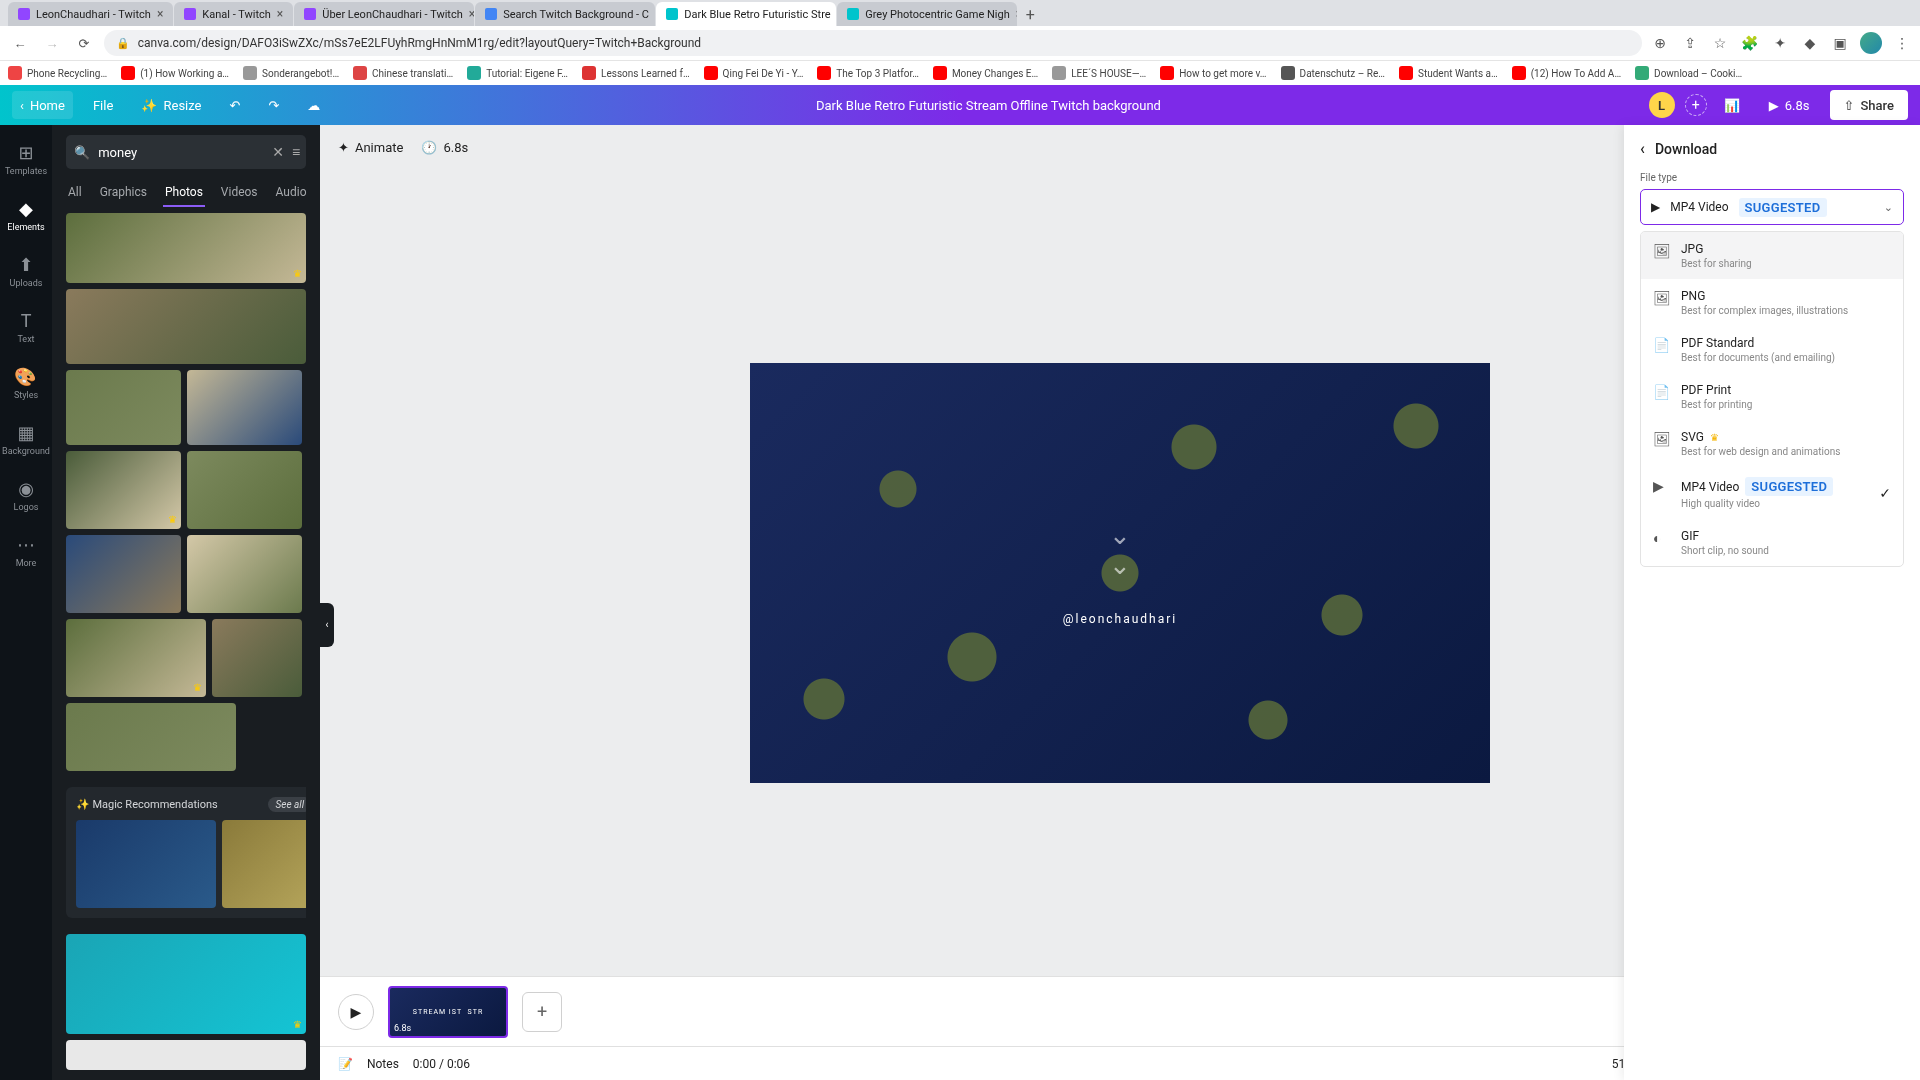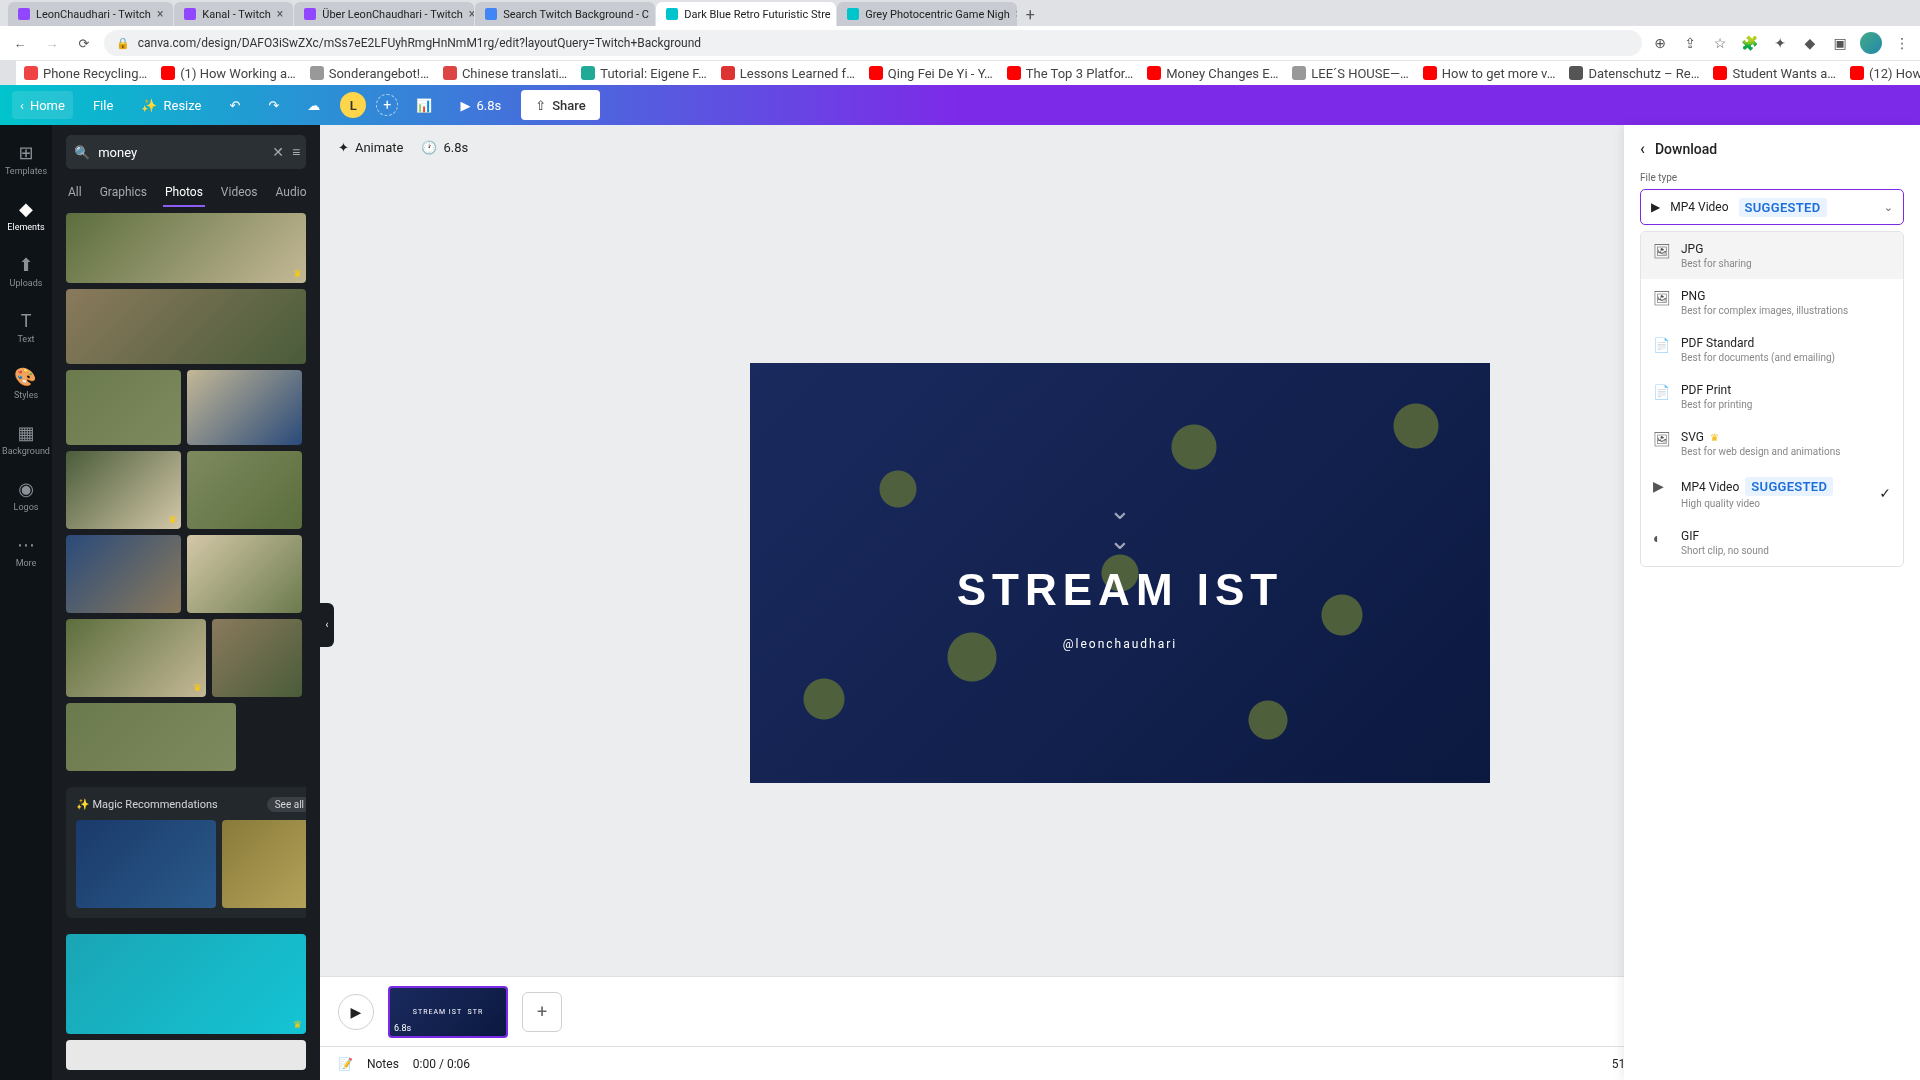--- a/index.html
+++ b/index.html
@@ -13,21 +13,21 @@
 .tab .favicon { width:12px; height:12px; border-radius:2px; flex-shrink:0; }
 .tab .close { margin-left:auto; font-size:12px; color:#555; }
 .new-tab { width:24px; height:24px; display:flex; align-items:center; justify-content:center; font-size:16px; color:#555; cursor:pointer; }
 .addr-row { display:flex; align-items:center; height:34px; background:#fff; padding:0 8px; gap:8px; }
 .nav-btn { width:24px; height:24px; display:flex; align-items:center; justify-content:center; color:#555; border-radius:50%; cursor:pointer; }
 .addr { flex:1; height:26px; background:#f0f1f3; border-radius:13px; display:flex; align-items:center; padding:0 12px; font-size:12px; color:#333; }
 .addr .lock { margin-right:8px; font-size:11px; }
 .chrome-icons { display:flex; gap:10px; align-items:center; }
 .chrome-icons .ci { width:20px; height:20px; display:flex; align-items:center; justify-content:center; font-size:14px; color:#555; cursor:pointer; }
 .avatar-chrome { width:22px; height:22px; border-radius:50%; background:linear-gradient(135deg,#4a8,#28a); }
-.bookmarks { display:flex; align-items:center; height:25px; background:#fff; border-top:1px solid #e4e4e4; padding:0 8px; gap:14px; font-size:13px; overflow:hidden;margin-left:16px; }
+.bookmarks { display:flex; align-items:center; height:25px; background:#fff; border-top:1px solid #e4e4e4; padding:0 8px; gap:14px; font-size:10px; overflow:hidden; }
 .bookmark { display:flex; align-items:center; gap:5px; color:#444; white-space:nowrap; cursor:pointer; }
 .bookmark .favicon { width:14px; height:14px; border-radius:3px; flex-shrink:0; }
 
 
 .canva-bar { height:40px; background:linear-gradient(90deg,#01c4cc,#7d2ae8,#7d2ae8); display:flex; align-items:center; padding:0 12px; gap:12px; color:#fff; font-size:13px; }
 .canva-btn { display:flex; align-items:center; gap:6px; padding:0 8px; height:28px; border-radius:4px; cursor:pointer; color:#fff; }
 .canva-home { background:rgba(255,255,255,0.12); }
 .canva-spacer { flex:1; display:flex; justify-content:center; }
 .doc-title { font-size:13px; color:#fff; }
 .canva-right { display:flex; align-items:center; gap:10px; }
@@ -52,21 +52,21 @@
 .search-clear { color:#aaa; font-size:14px; cursor:pointer; }
 .search-filter { color:#aaa; font-size:14px; cursor:pointer; }
 .pill-row { display:flex; gap:14px; margin:10px 0 6px; font-size:12px; }
 .pill { padding:6px 2px; color:#a6a9ad; cursor:pointer; }
 .pill.active { color:#fff; border-bottom:2px solid #8b5cf6; }
 .grid { display:flex; flex-wrap:wrap; gap:6px; overflow-y:auto; flex:1; }
 .thumb { background:linear-gradient(135deg,#3b4a2a,#5c6e3d); border-radius:4px; position:relative; }
 .thumb.pro::after { content:'♛'; position:absolute; right:4px; bottom:4px; font-size:10px; color:#fc0; }
 .magic { margin:10px 0; background:#23282d; border-radius:6px; padding:10px; }
 .magic-head { display:flex; justify-content:space-between; align-items:center; font-size:11px; color:#d5d7da; margin-bottom:8px; }
-.see-all { background:#3a3f45; padding:2px 8px; border-radius:10px; font-size:10px; cursor:pointer; }
+.see-all { background:#3a3f45; padding:2px 8px; border-radius:10px; font-size:10px; cursor:pointer;font-style:italic; }
 .magic-thumbs { display:flex; gap:6px; }
 
 
 .canvas-area { flex:1; background:#ecedee; display:flex; flex-direction:column; position:relative; }
 .canvas-tools { height:44px; display:flex; align-items:center; padding:0 18px; gap:18px; font-size:13px; }
 .ct-item { display:flex; align-items:center; gap:6px; cursor:pointer; color:#222; }
 .stage { flex:1; display:flex; align-items:center; justify-content:center; position:relative; }
 .design { position:relative; width:740px; height:420px; background:linear-gradient(135deg,#1a2a5e,#0b1940); display:flex; flex-direction:column; align-items:center; justify-content:center; color:#fff; overflow:hidden; }
 .money-bg { position:absolute; inset:0; background:
   radial-gradient(circle at 20% 30%,#5a6b3a 18px,transparent 19px),
@@ -245,20 +245,23 @@
   <div class="canva-btn">
       <span>File</span>
     </div>
   <div class="canva-btn">
     <span>✨</span>
     <span>Resize</span>
   </div>
   <div class="canva-btn">↶</div>
   <div class="canva-btn">↷</div>
   <div class="canva-btn">☁</div>
+  <div class="canva-spacer">
+    <div class="doc-title">Dark Blue Retro Futuristic Stream Offline Twitch background</div>
+  </div>
   <div class="canva-right">
     <div class="avatar-canva">L</div>
     <div class="plus-circle">+</div>
     <div class="canva-btn">📊</div>
     <div class="play-pill">
       <span>▶</span>
       <span>6.8s</span>
     </div>
     <div class="share-btn">
       <span>⇧</span>
@@ -355,21 +358,20 @@
       </div>
       <div class="ct-item">
         <span>🕐</span>
         <span>6.8s</span>
       </div>
     </div>
     <div class="stage">
       <div class="design">
         <div class="money-bg"></div>
         <div class="chev">⌄<br>⌄</div>
-        <h1>STREAM IST</h1>
         <div class="handle">@leonchaudhari</div>
 
       </div>
     </div>
     <div class="expand-tab">︿</div>
 
     <div class="timeline" style="position:relative">
       <div class="play-btn">▶</div>
       <div class="frame">
         <div style="font-size:7px;color:#fff;letter-spacing:1px">STREAM IST&nbsp;&nbsp;STR</div>

